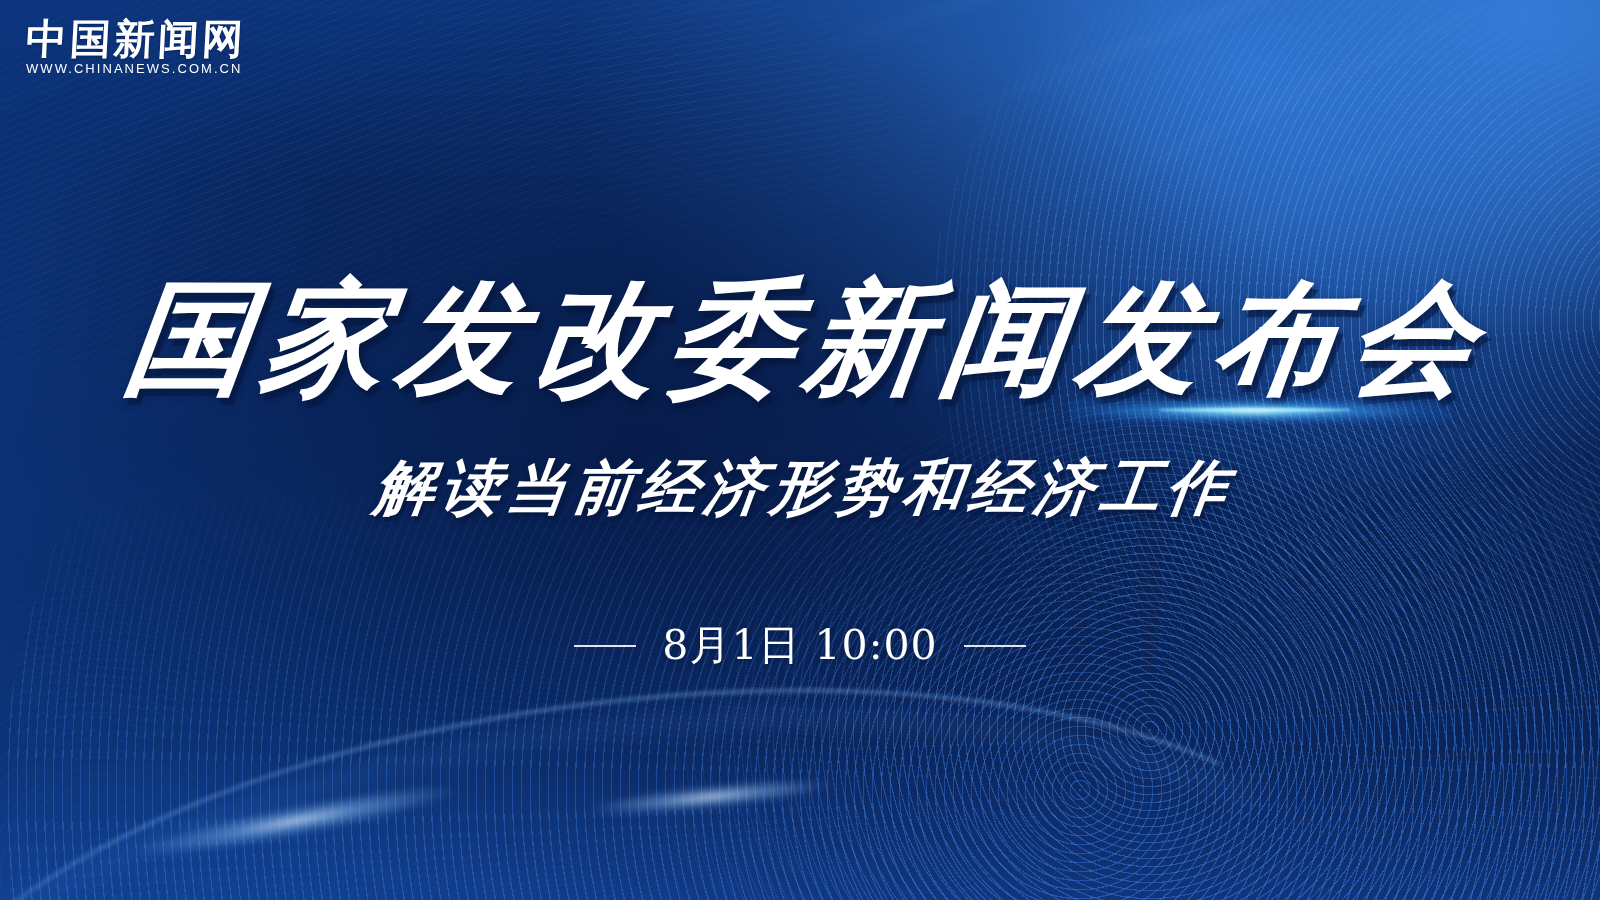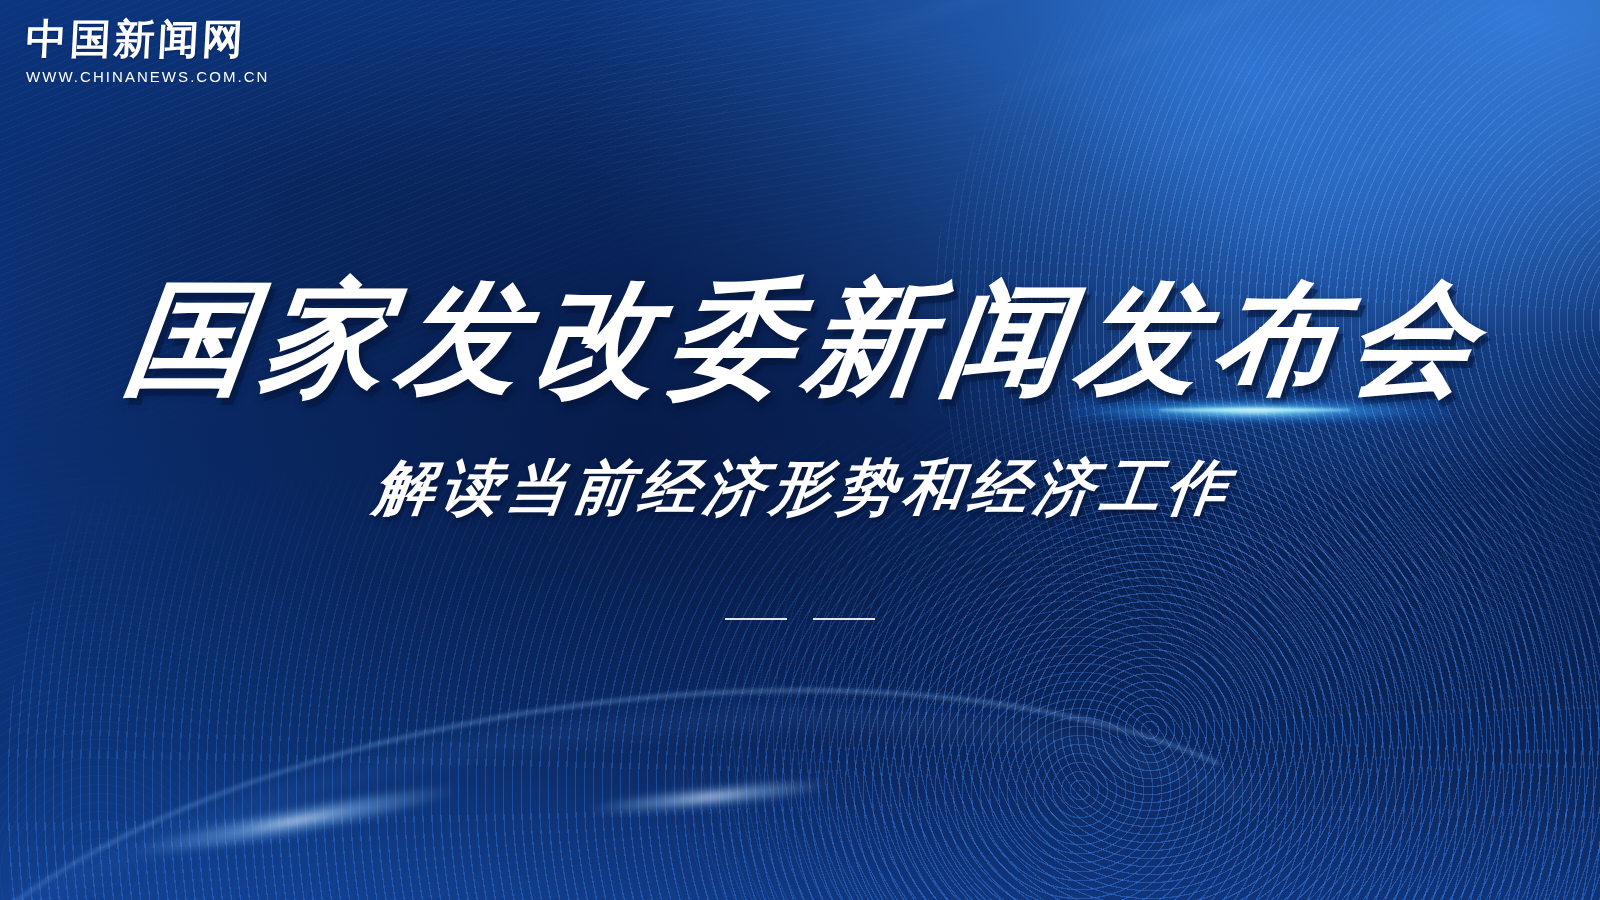--- a/index.html
+++ b/index.html
@@ -213,23 +213,22 @@
     font-size: 41px;
     font-weight: 700;
     letter-spacing: 3px;
     line-height: 1.05;
     transform: skewX(-3deg);
     text-shadow: 0 1px 2px rgba(0,20,60,0.5);
     white-space: nowrap;
   }
   .logo-url {
     font-family: "Liberation Sans", sans-serif;
-    font-size: 15px;
+    font-size: 13px;
     letter-spacing: 2.05px;
-    margin-top: 7px;
     color: #ffffff;
     white-space: nowrap;
   }
 
   
   .title-wrap {
     position: absolute;
     left: 0; right: 0;
     top: 272px;
     text-align: center;
@@ -359,16 +358,17 @@
   <div class="title-wrap">
     <div class="main-title">国家发改委新闻发布会</div>
   </div>
   <div class="title-streak"></div>
   <div class="title-streak-core"></div>
 
   <div class="sub-title">解读当前经济形势和经济工作</div>
 
   <div class="date-row">
     <span class="date-rule"></span>
+    <span class="date-text">8月1日 10:00</span>
     <span class="date-rule"></span>
   </div>
 
 </div>
 
 </body></html>

